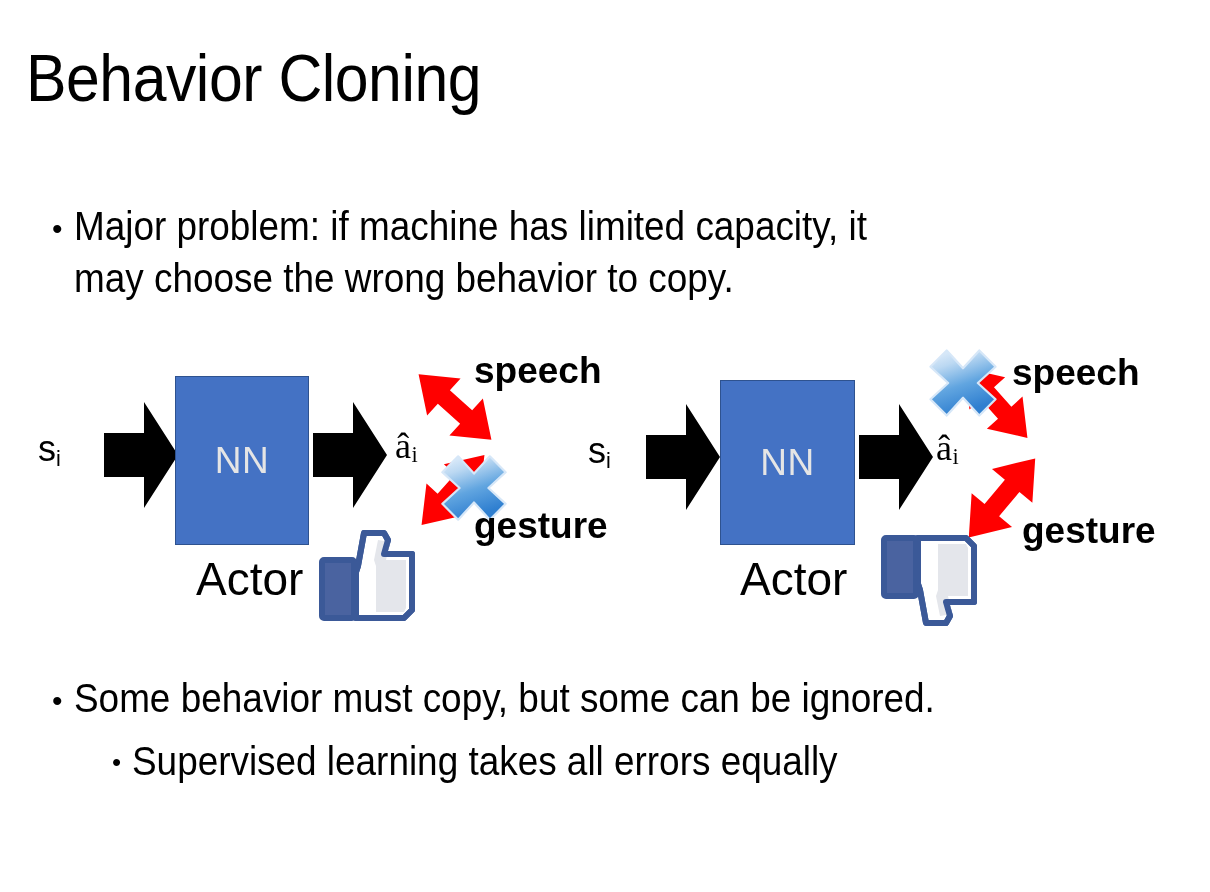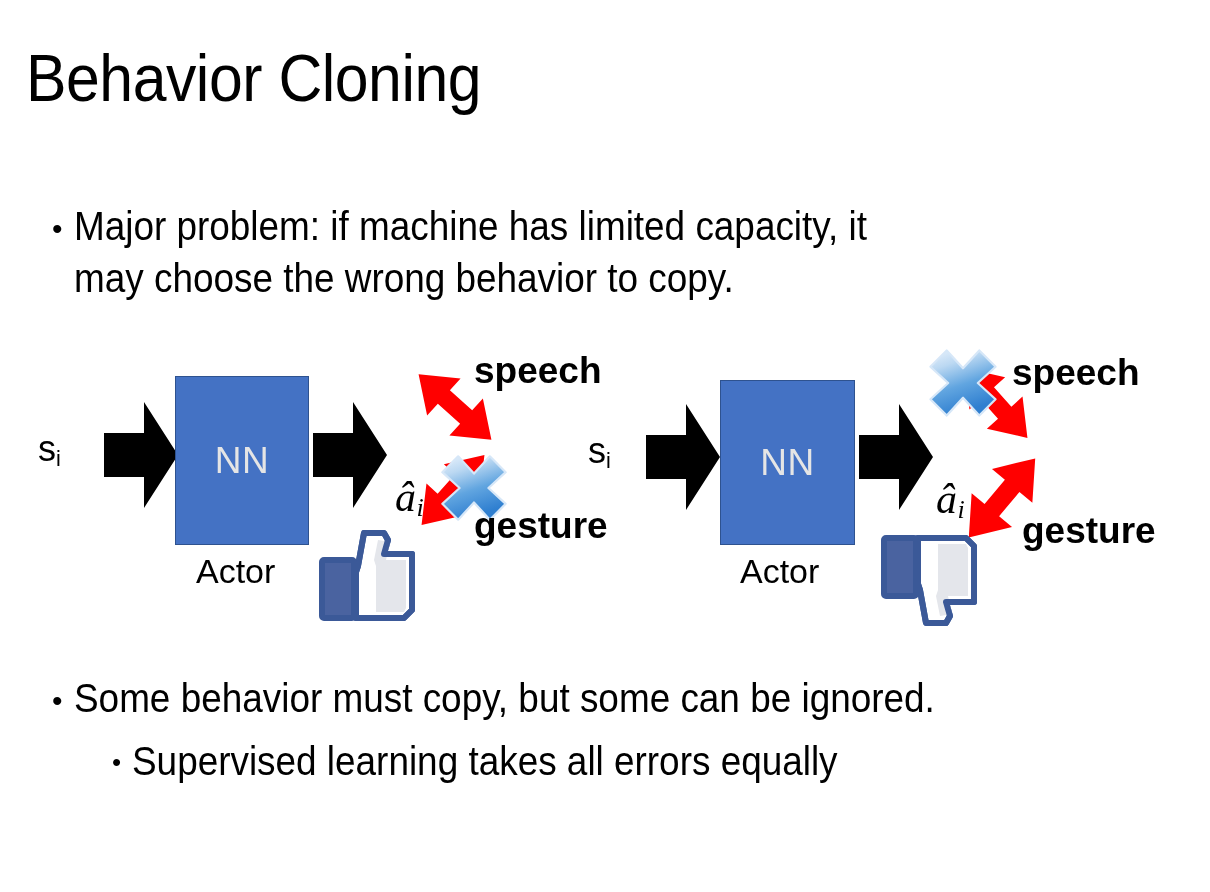--- a/index.html
+++ b/index.html
@@ -97,47 +97,45 @@
   }
   .nn-label {
     color: #e5e5e5;
     font-size: 37px;
     font-weight: 400;
     letter-spacing: 0.5px;
   }
 
   .actor-label {
     position: absolute;
-    font-size: 34px;
+    font-size: 46px;
     font-weight: 400;
     white-space: nowrap;
   }
 
   .state-label {
     position: absolute;
     font-size: 36px;
     font-weight: 400;
     white-space: nowrap;
   }
   .state-label sub {
     font-size: 0.60em;
     vertical-align: baseline;
     position: relative;
     bottom: -0.22em;
   }
 
   .action-label {
     position: absolute;
     font-family: "Liberation Serif", "DejaVu Serif", serif;
-    font-style: italic;
-    font-size: 42px;
+    font-size: 36px;
     font-weight: 400;
     white-space: nowrap;
     line-height: 1;
-    margin-top: 48px;
   }
   .action-label sub {
     font-size: 0.62em;
     vertical-align: baseline;
     position: relative;
     bottom: -0.20em;
     left: 0.02em;
   }
 
   .out-label {

